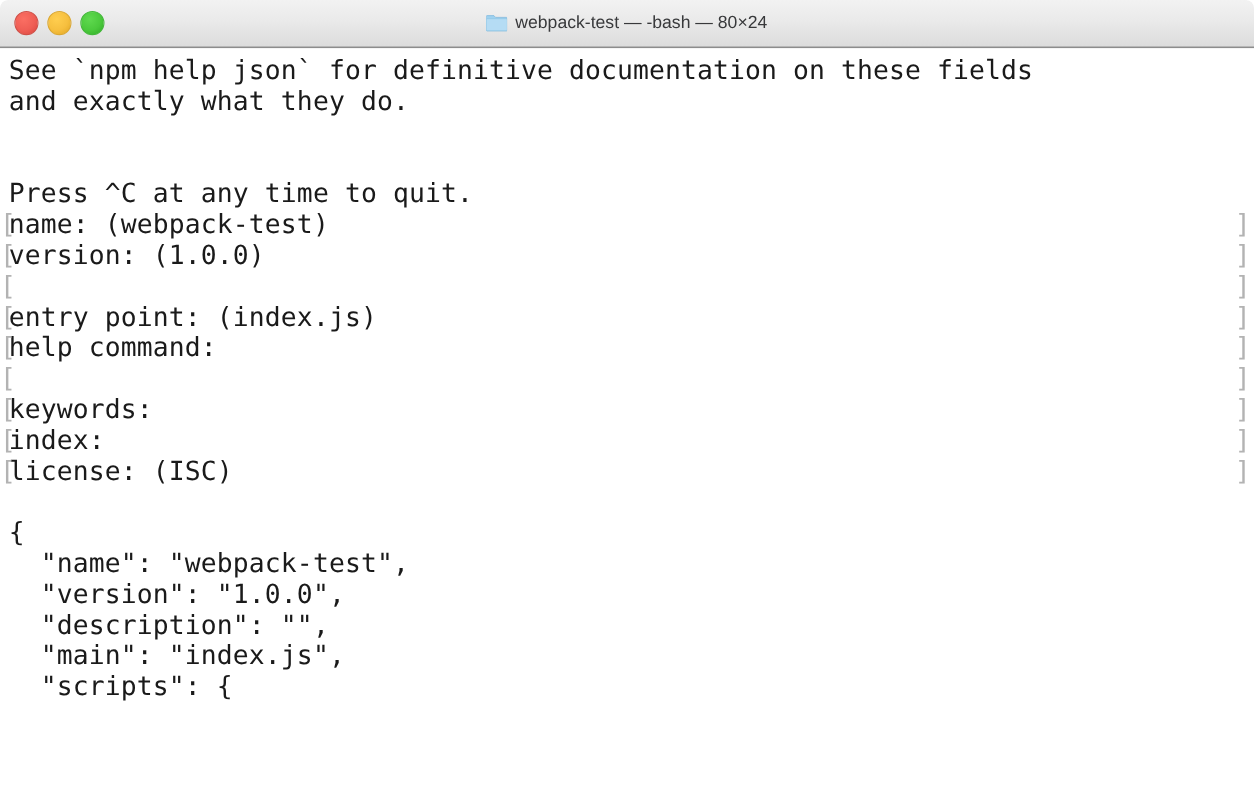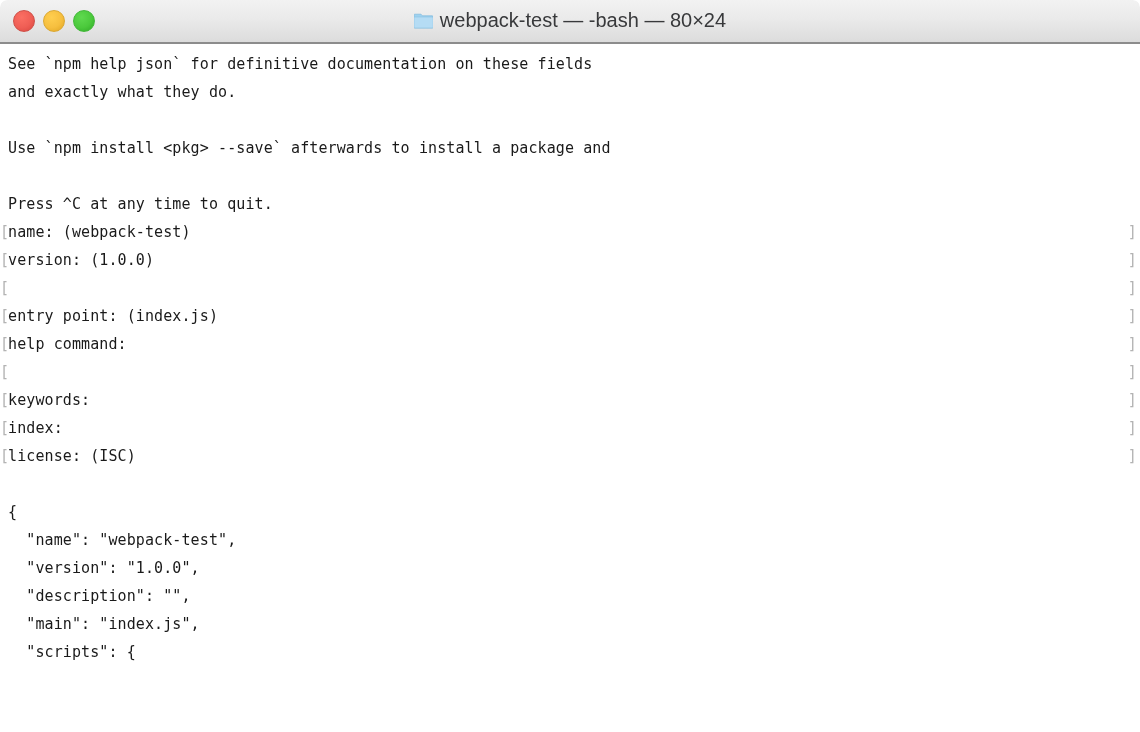--- a/index.html
+++ b/index.html
@@ -71,21 +71,21 @@
     gap: 7px;
     margin-top: -1px;
   }
   #folder-icon {
     display: block;
     width: 19px;
     height: 17px;
   }
   #window-title {
     font-family: "Liberation Sans", sans-serif;
-    font-size: 20px;
+    font-size: 16px;
     font-weight: 400;
     color: #38393b;
     letter-spacing: 0px;
     white-space: pre;
   }
 
   
   #terminal {
     position: relative;
     height: 686px;
@@ -96,21 +96,21 @@
     padding-top: 6px;
     box-sizing: border-box;
   }
 
   .row {
     position: relative;
     height: 28px;
     line-height: 28px;
     white-space: pre;
     font-family: "DejaVu Sans Mono", monospace;
-    font-size: 15px;
+    font-size: 24px;
     color: #1a1a1a;
     padding-left: 8px;
     letter-spacing: 0.10px;
   }
 
   
   .row.prompt .bracket-left {
     position: absolute;
     left: 0px;
     top: 0;
@@ -150,21 +150,20 @@
       </svg>
       <span id="window-title">webpack-test — -bash — 80×24</span>
     </div>
 
   </div>
 
   <div id="terminal">
       <div class="row"><span class="text">See `npm help json` for definitive documentation on these fields</span></div>
       <div class="row"><span class="text">and exactly what they do.</span></div>
       <div class="row"><span class="text"></span></div>
-      <div class="row"><span class="text">Use `npm install &lt;pkg&gt; --save` afterwards to install a package and</span></div>
       <div class="row"><span class="text"></span></div>
       <div class="row"><span class="text">Press ^C at any time to quit.</span></div>
       <div class="row prompt"><span class="bracket-left">[</span><span class="bracket-right">]</span><span class="text">name: (webpack-test)</span></div>
       <div class="row prompt"><span class="bracket-left">[</span><span class="bracket-right">]</span><span class="text">version: (1.0.0)</span></div>
       <div class="row prompt"><span class="bracket-left">[</span><span class="bracket-right">]</span></div>
       <div class="row prompt"><span class="bracket-left">[</span><span class="bracket-right">]</span><span class="text">entry point: (index.js)</span></div>
       <div class="row prompt"><span class="bracket-left">[</span><span class="bracket-right">]</span><span class="text">help command:</span></div>
       <div class="row prompt"><span class="bracket-left">[</span><span class="bracket-right">]</span></div>
       <div class="row prompt"><span class="bracket-left">[</span><span class="bracket-right">]</span><span class="text">keywords:</span></div>
       <div class="row prompt"><span class="bracket-left">[</span><span class="bracket-right">]</span><span class="text">index:</span></div>

